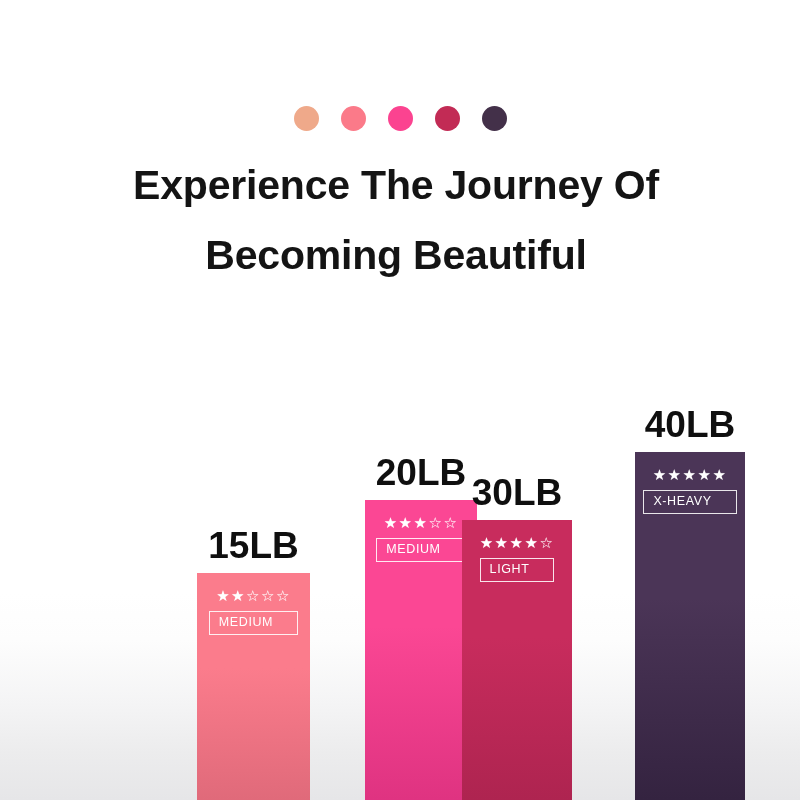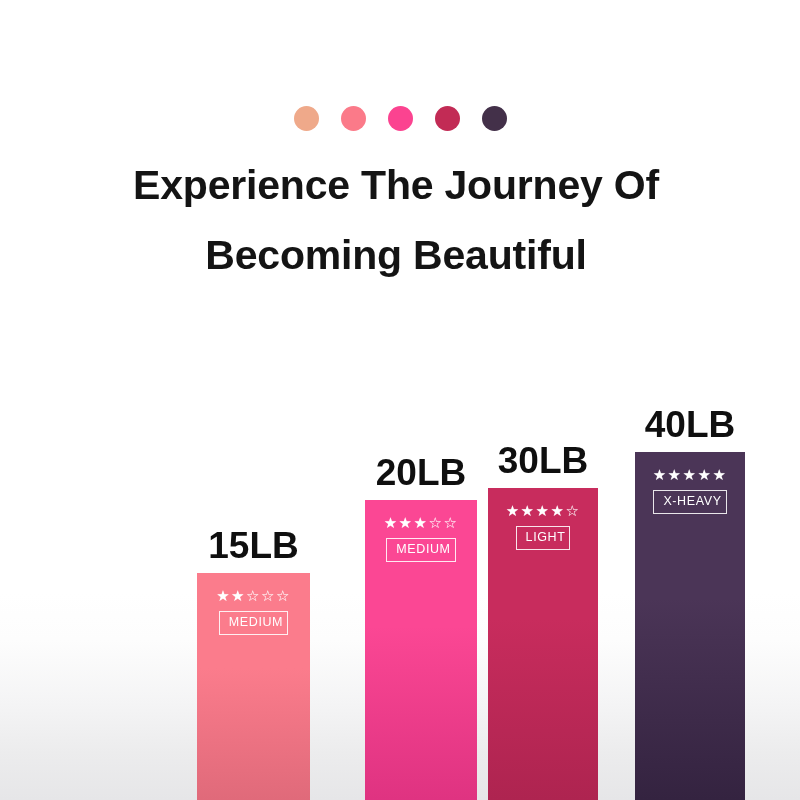--- a/index.html
+++ b/index.html
@@ -113,21 +113,21 @@
     white-space: nowrap;
     text-shadow: 0 0 1px rgba(255,255,255,0.35);
   }
   .tier {
     margin-top: 7px;
     border: 1.5px solid rgba(255,255,255,0.88);
     color: #ffffff;
     font-size: 12.5px;
     line-height: 13px;
     letter-spacing: 0.6px;
-    padding: 4px 4px 5px 9px;
+    padding: 4px 24px 5px 9px;
     white-space: nowrap;
   }
 </style>
 </head>
 <body>
 
 <div id="stage">
 
   <div id="dots">
     <span class="dot" style="background: rgb(239, 169, 138);"></span>
@@ -154,21 +154,21 @@
       </div>
       <div class="bar-group" style="left: 337px; width: 112px; height: 300px; margin-left: 28px;">
         <div class="bar-label">20LB</div>
         <div class="bar" style="background: linear-gradient(rgb(251, 71, 148) 0%, rgb(251, 71, 148) 42%, rgb(223, 51, 129) 100%);">
           <div class="bar-inner">
             <div class="stars">★★★☆☆</div>
             <div class="tier">MEDIUM</div>
           </div>
         </div>
       </div>
-      <div class="bar-group" style="left: 488px; width: 110px; height: 312px;">
+      <div class="bar-group" style="left: 462px; width: 110px; height: 280px;">
         <div class="bar-label">30LB</div>
         <div class="bar" style="background: linear-gradient(rgb(200, 44, 93) 0%, rgb(200, 44, 93) 42%, rgb(174, 36, 80) 100%);">
           <div class="bar-inner">
             <div class="stars">★★★★☆</div>
             <div class="tier">LIGHT</div>
           </div>
         </div>
       </div>
       <div class="bar-group" style="left: 635px; width: 110px; height: 348px;">
         <div class="bar-label">40LB</div>

